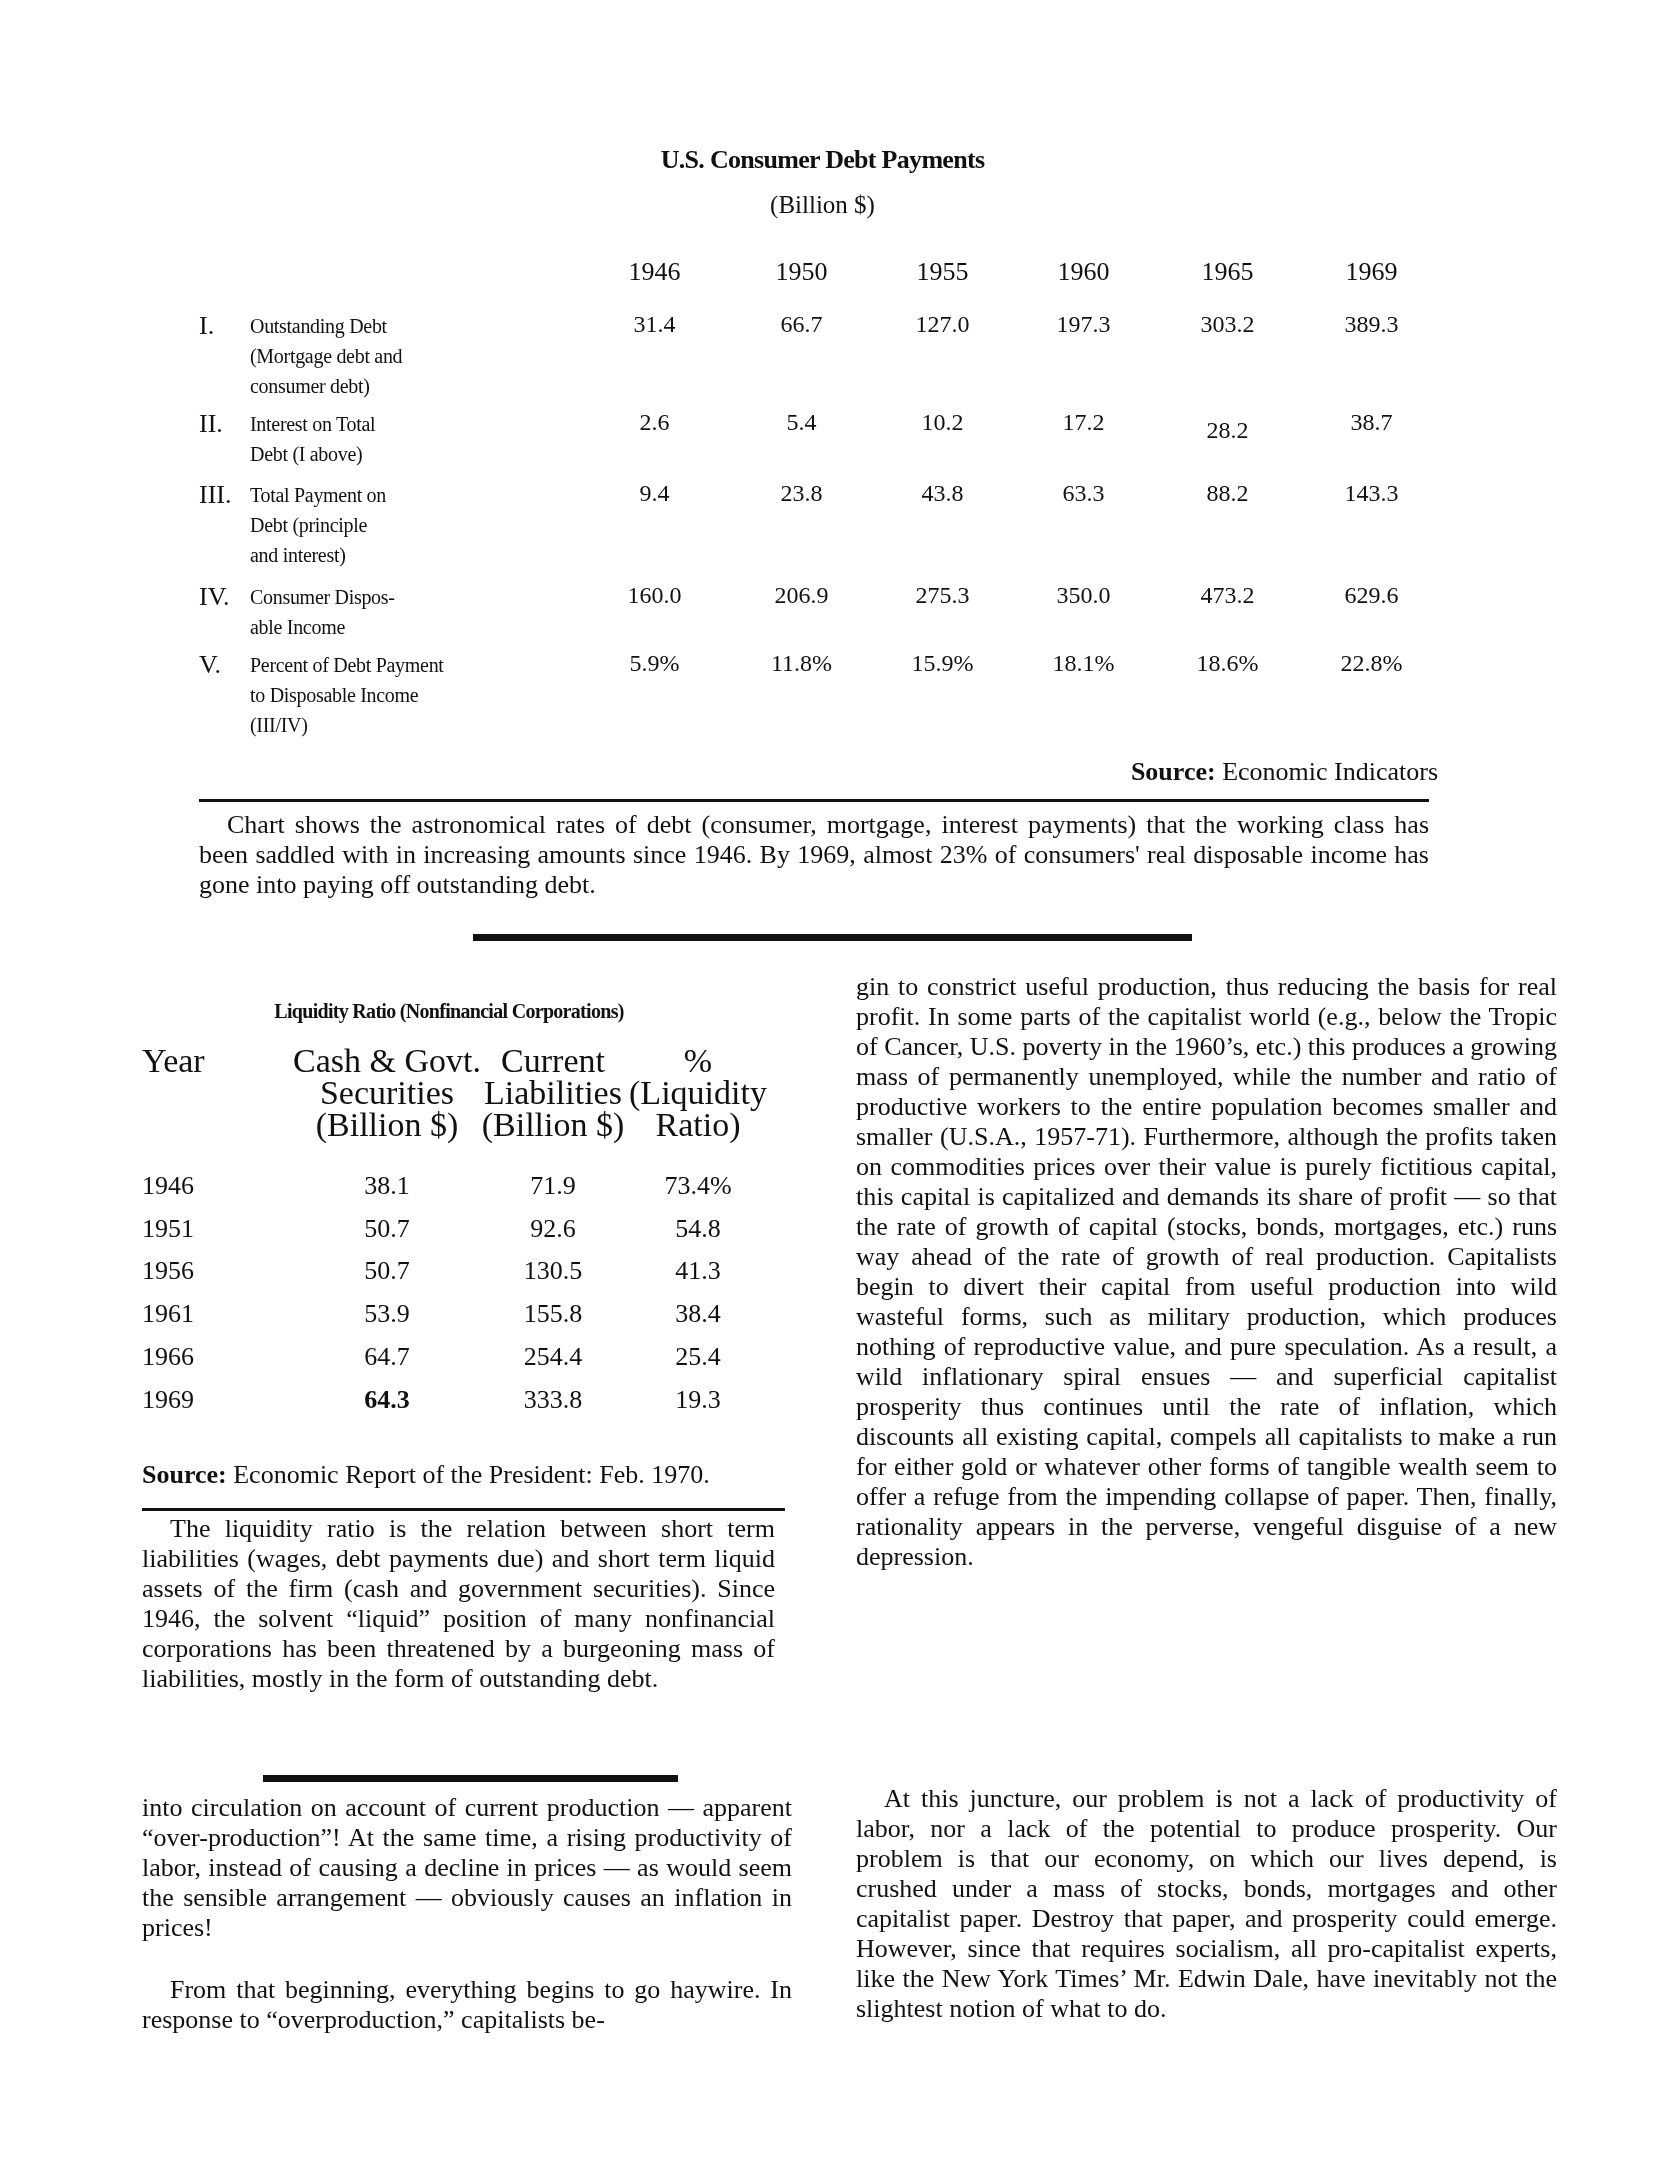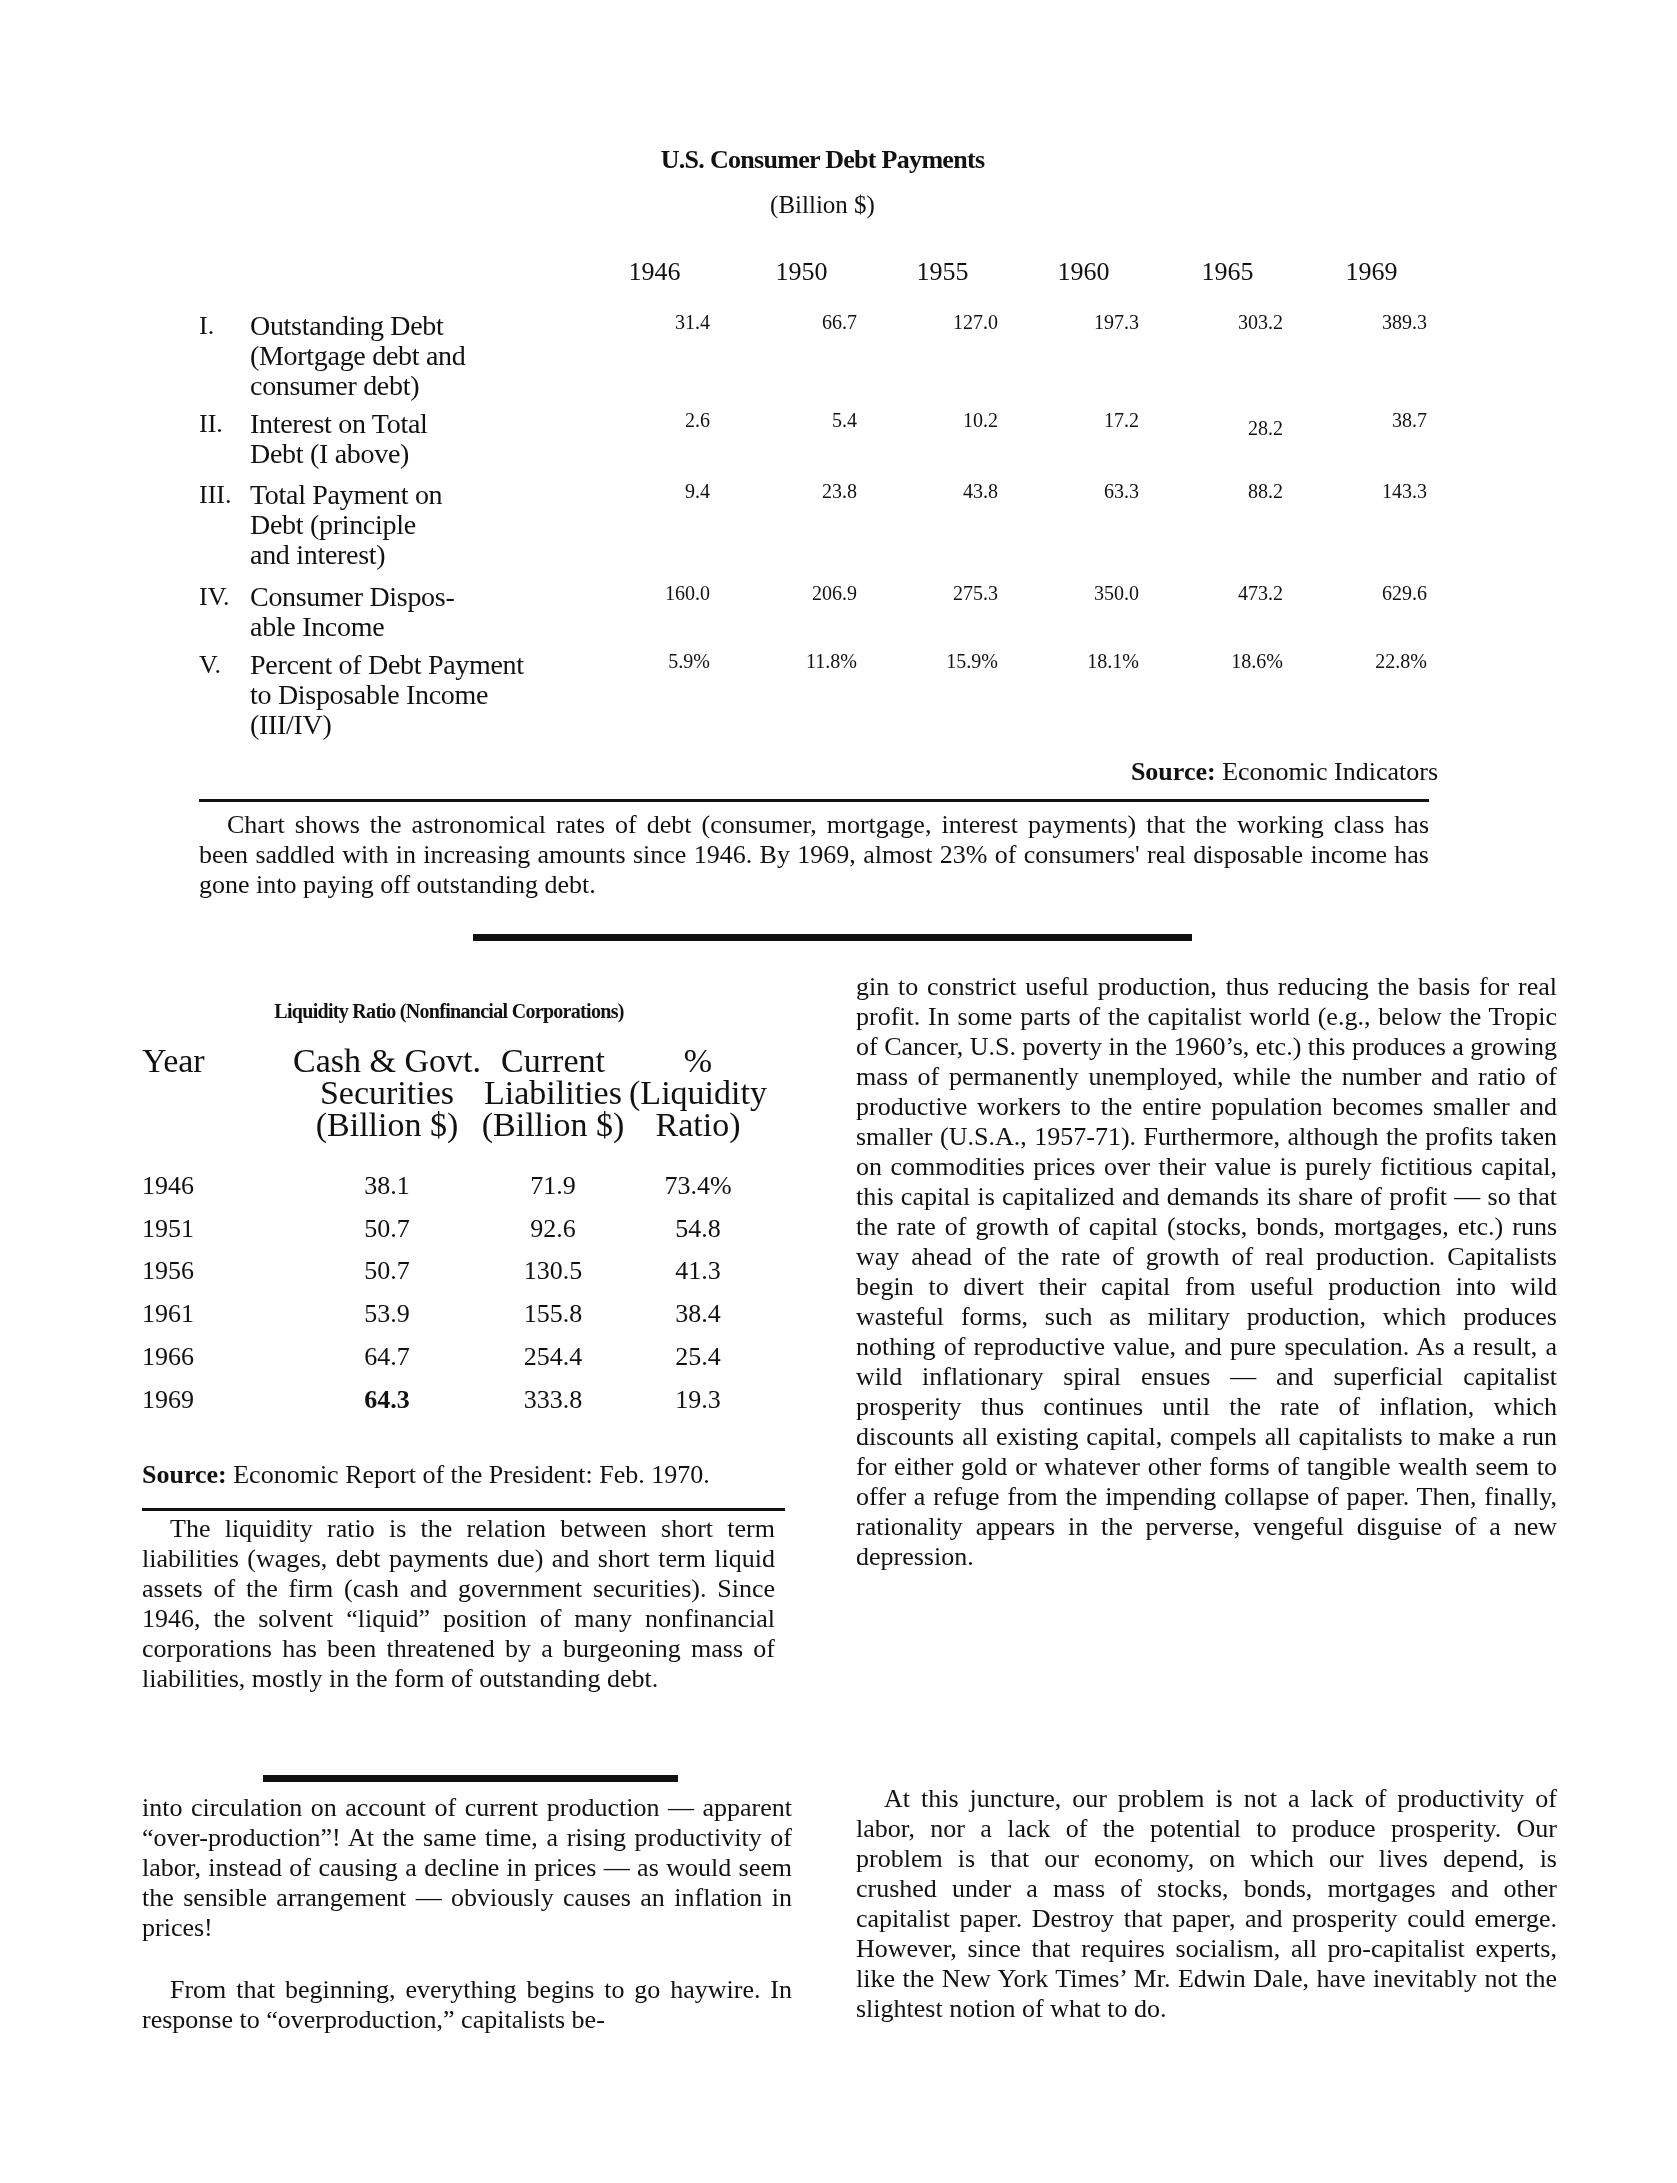--- a/index.html
+++ b/index.html
@@ -1,24 +1,24 @@
 <!DOCTYPE html>
 <html style="font-size:11px"><head>
 <meta charset="utf-8">
 <style>
   html, body { margin:0; padding:0; background:#ffffff; }
   body { width:1677px; height:2183px; position:relative; overflow:hidden;
          font-family:"Liberation Serif","DejaVu Serif",serif; color:#111; }
   .abs { position:absolute; }
   .title1 { font-weight:bold; font-size:26px; letter-spacing:-0.7px; }
   .sub1 { font-size:25px; }
-  .num { font-size:20px; text-align:right; width:111px; }
+  .num { font-size:24px; text-align:center; width:111px; }
   .yr { font-size:26px; text-align:center; width:111px; }
   .roman { font-size:26px; }
-  .rowlabel { font-size:28px; line-height:30px; letter-spacing:-0.3px; }
+  .rowlabel { font-size:20px; line-height:30px; letter-spacing:-0.3px; }
   .source { font-size:26px; }
   .source b { font-weight:bold; }
   .rule-thin { background:#111; height:2.8px; }
   .rule-thick { background:#111; height:7px; }
   .para { font-size:26px; line-height:30px; text-align:justify; }
   .para .ind { display:inline-block; width:28px; }
   .ltitle { font-weight:bold; font-size:20px; letter-spacing:-0.7px;margin-top:16px; }
   .lhead { font-size:34px; line-height:32px; text-align:center; }
   .lcell { font-size:26px; text-align:center; }
   .lyear { font-size:26px; }

